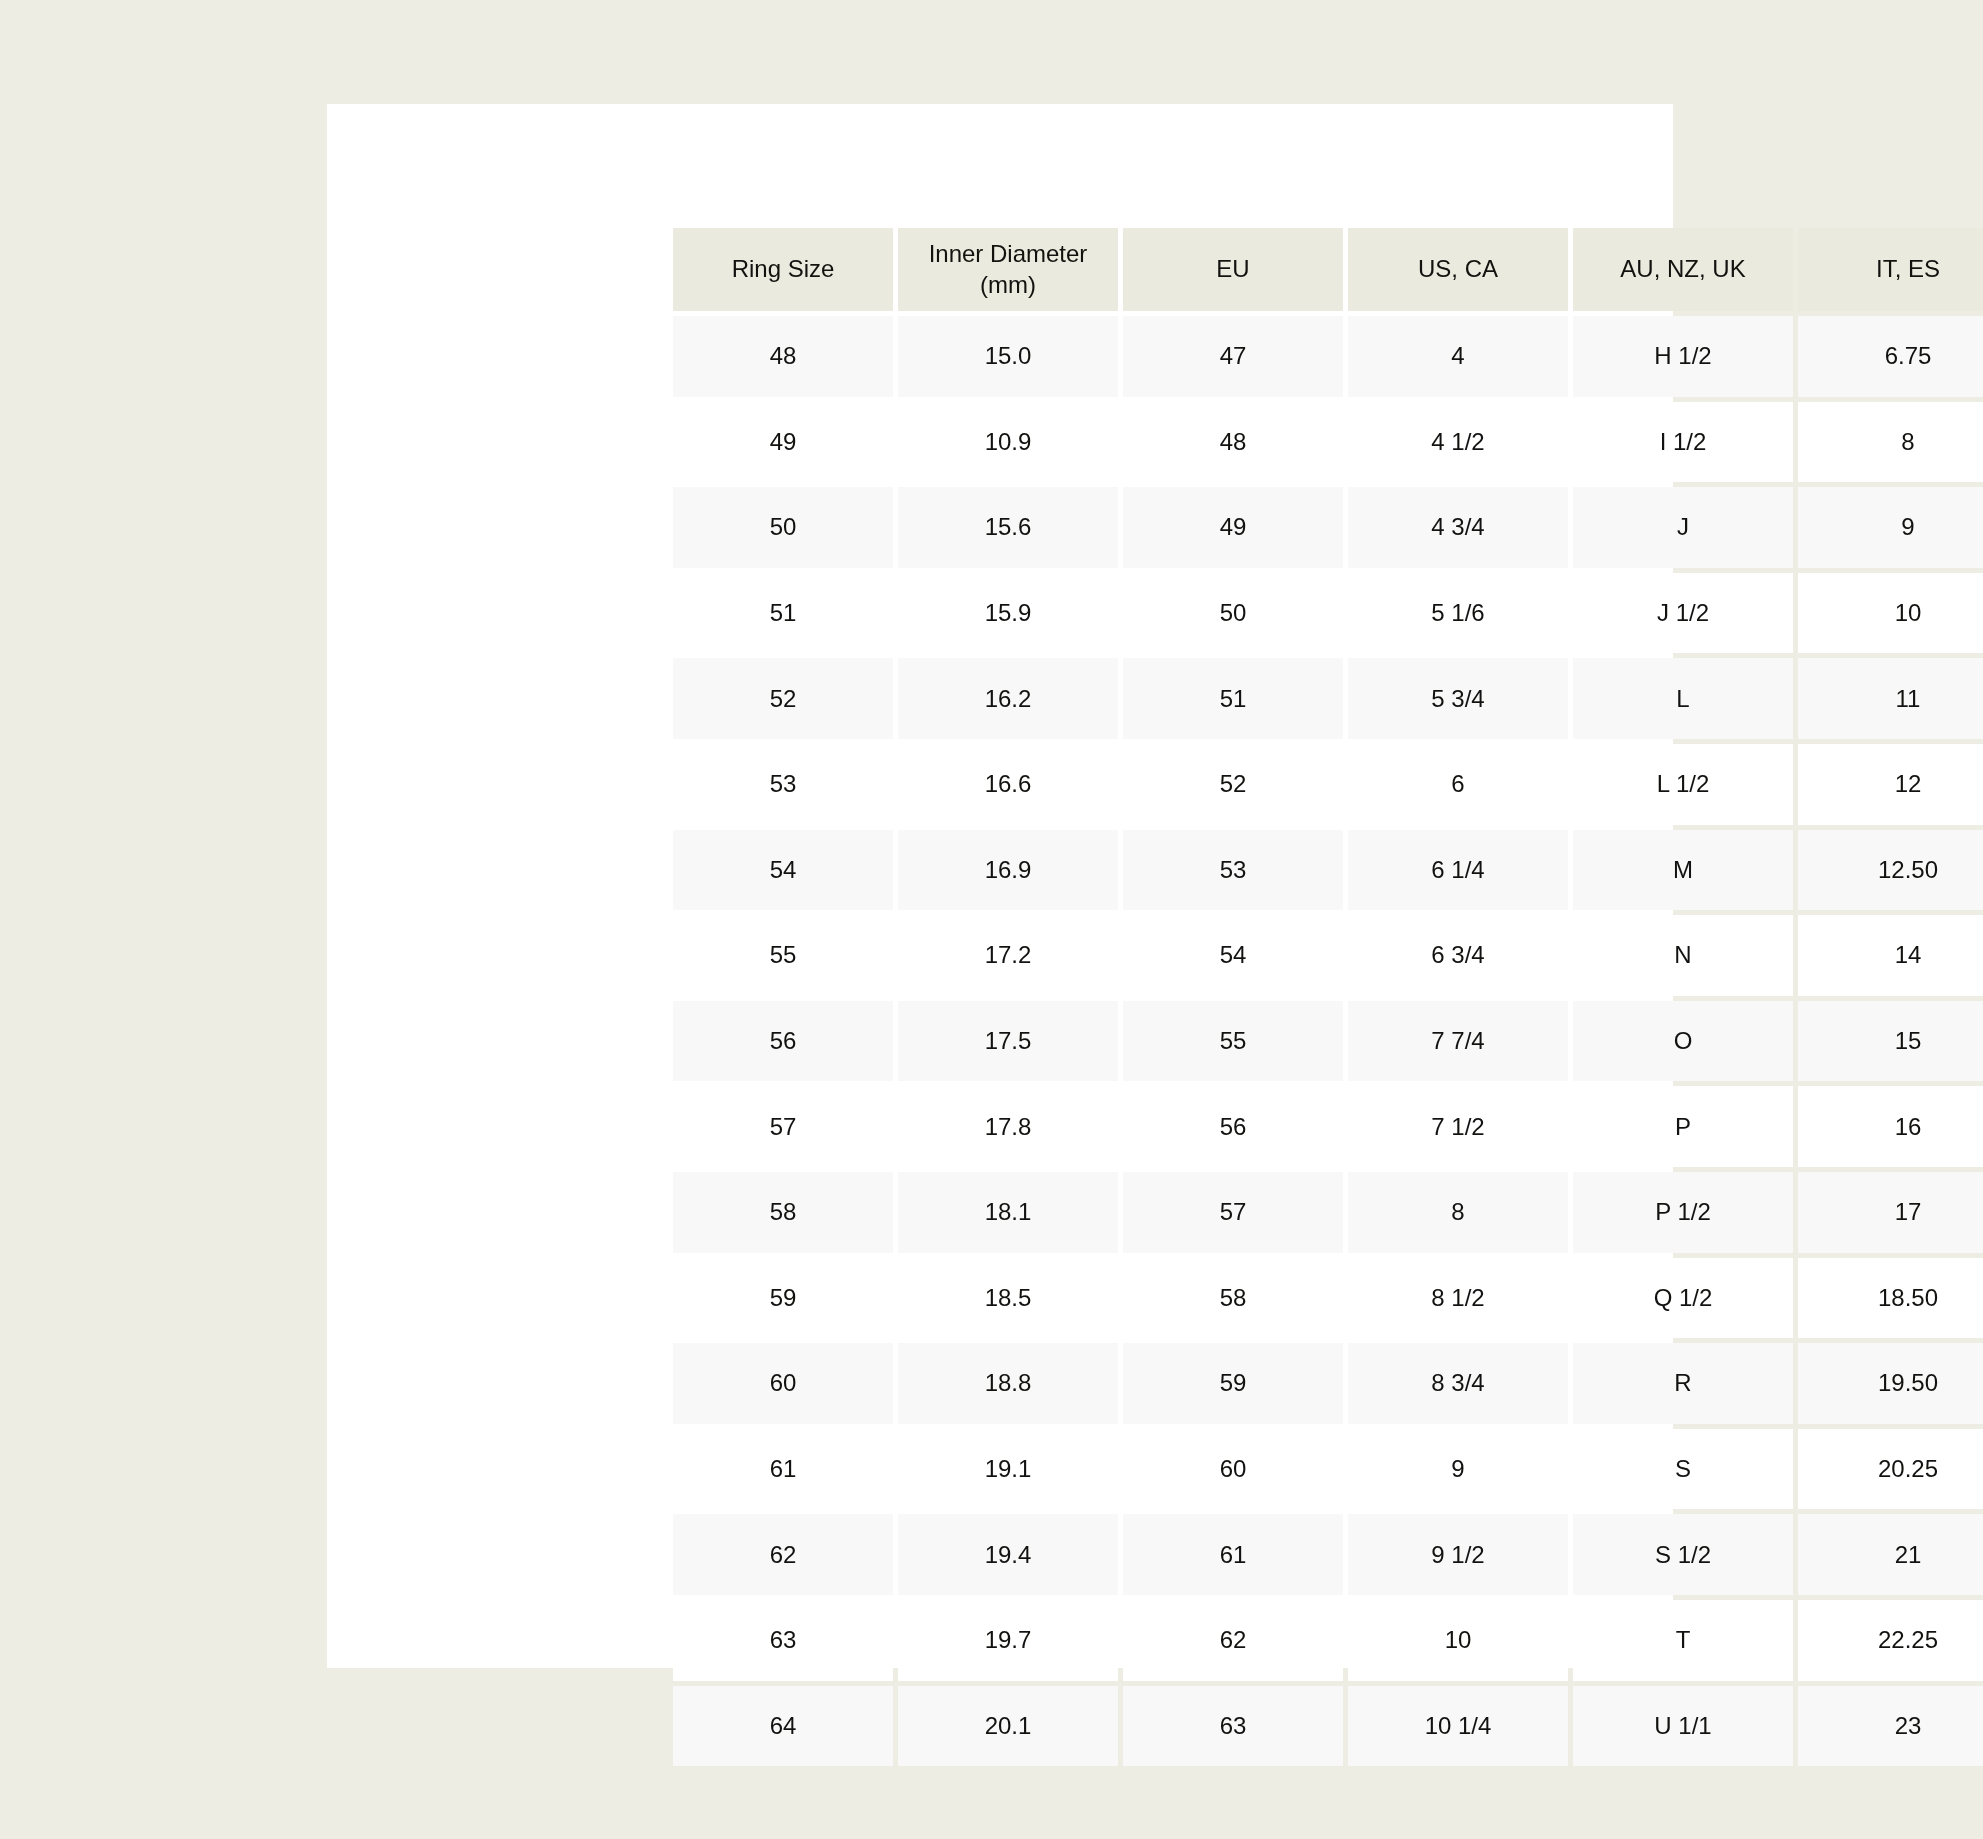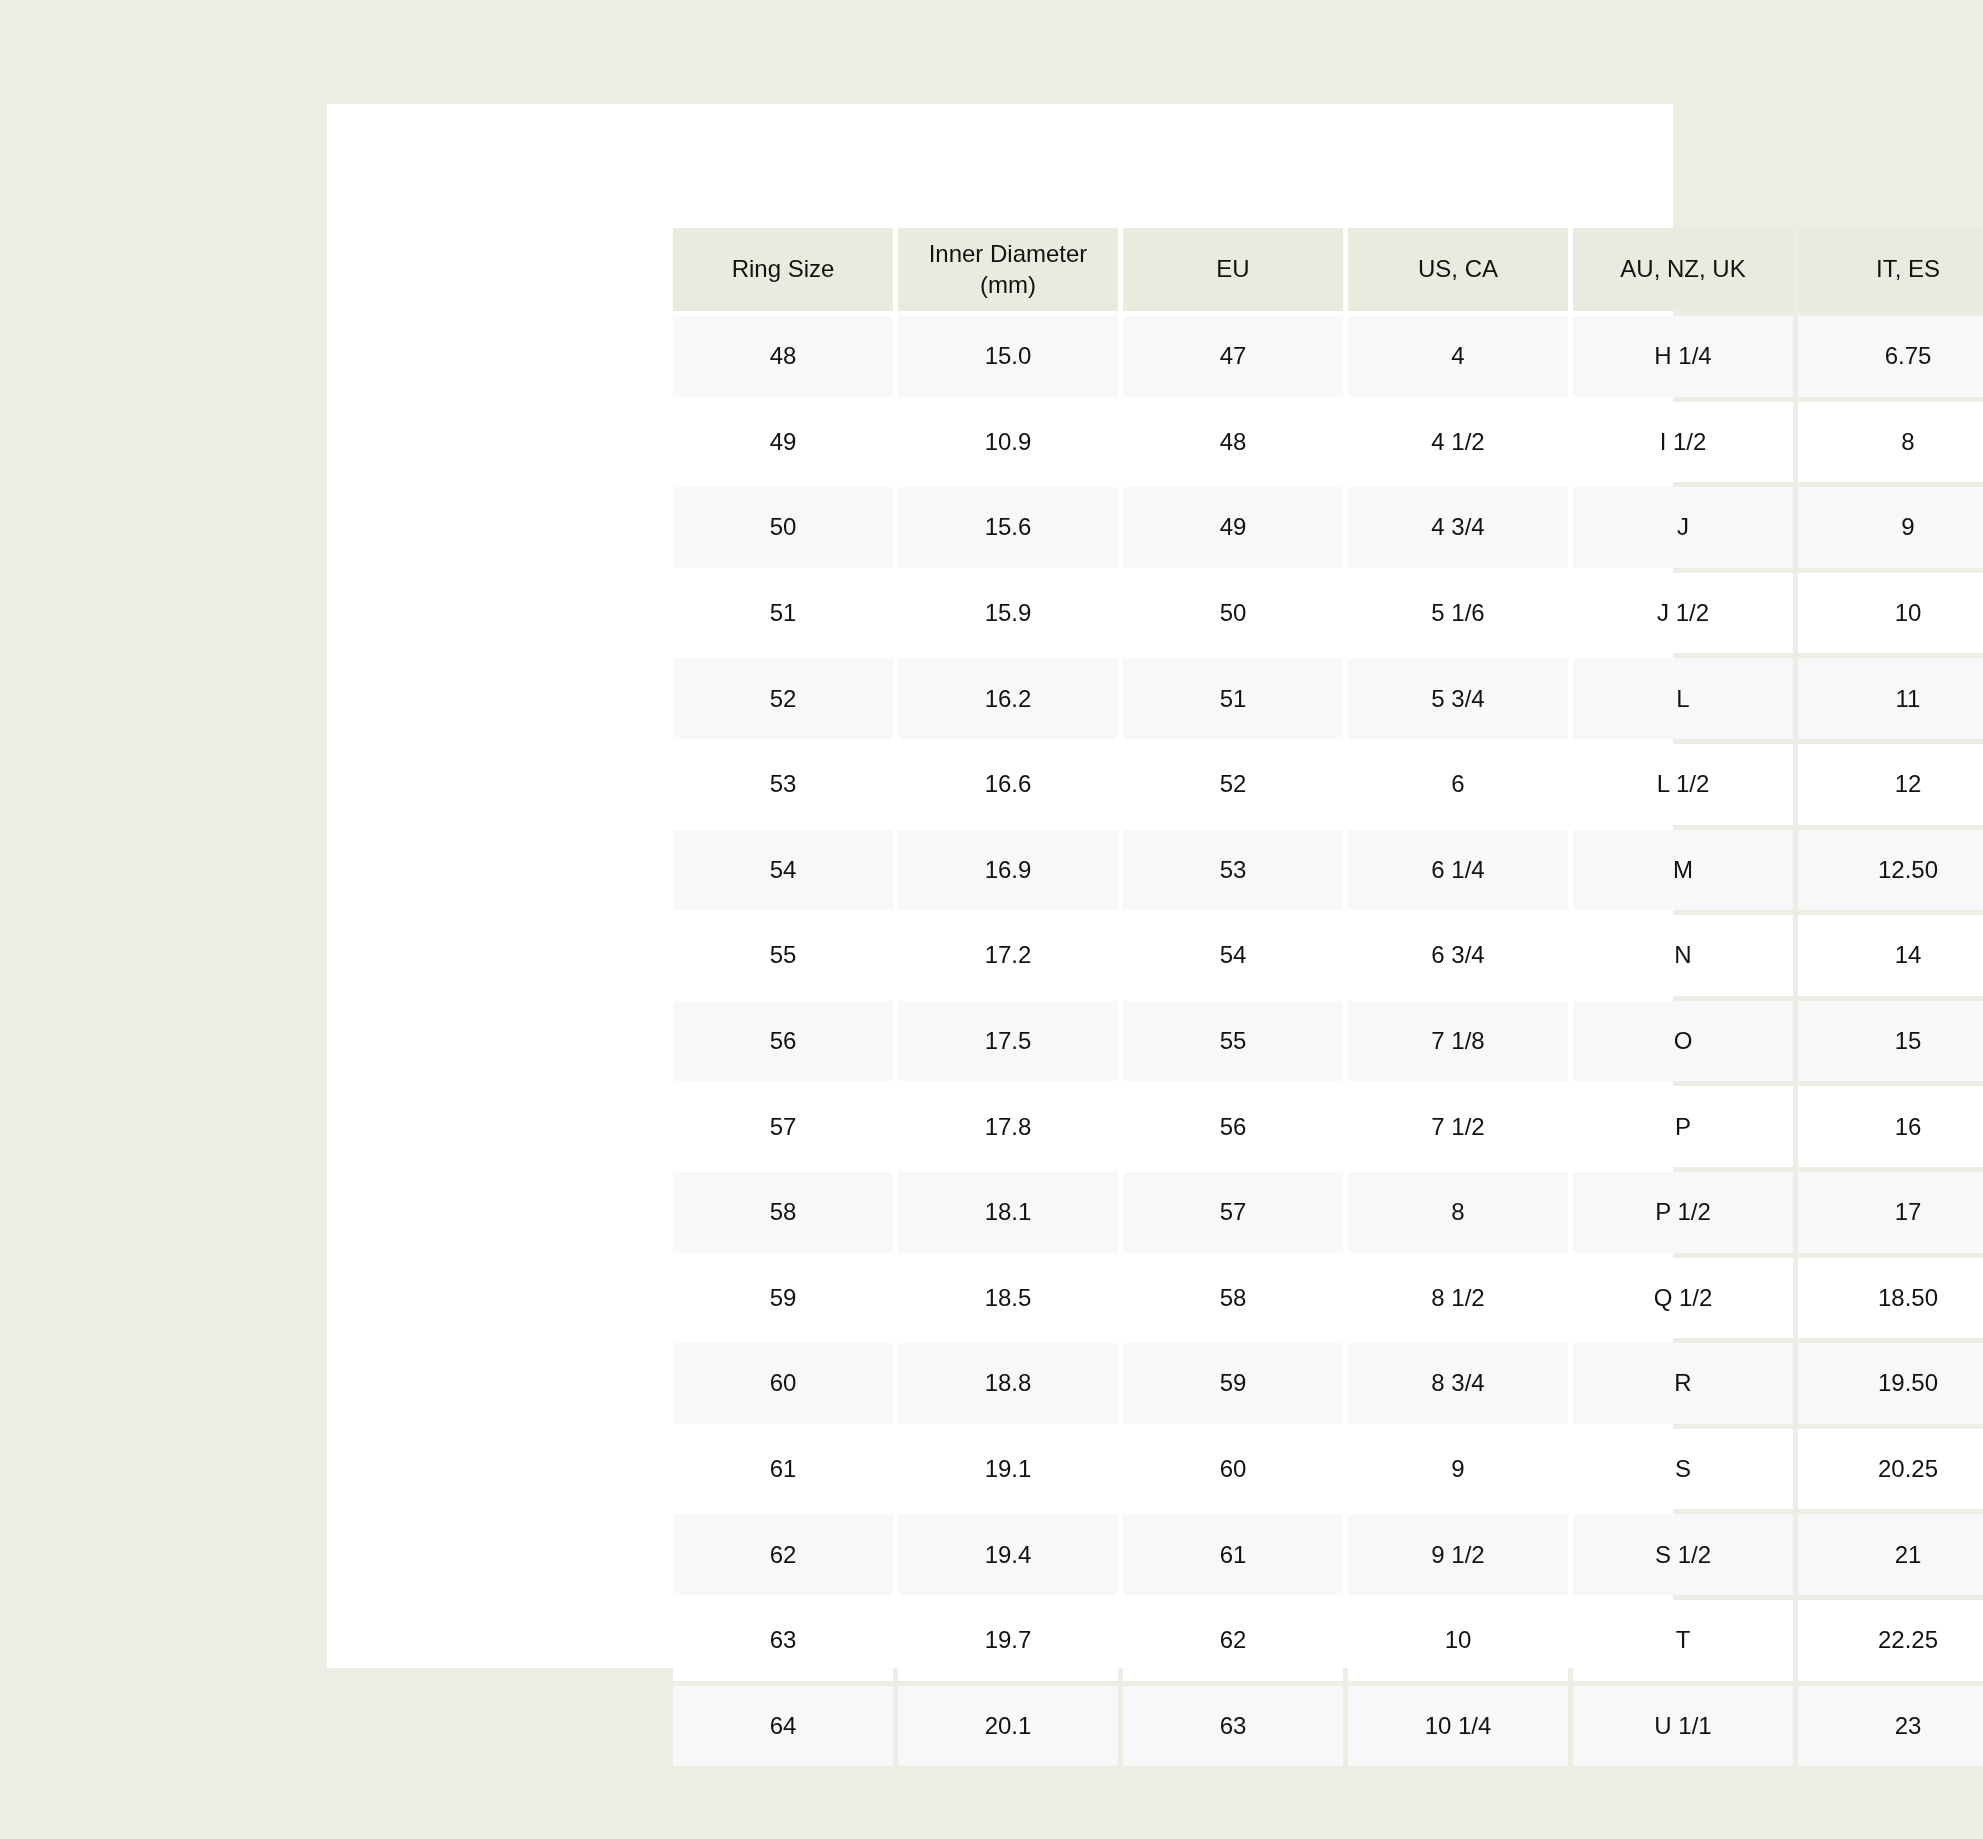--- a/index.html
+++ b/index.html
@@ -119,21 +119,21 @@
           </th>
         </tr>
       </thead>
 
       <tbody id="table-body">
           <tr class="shaded">
             <td>48</td>
             <td>15.0</td>
             <td>47</td>
             <td>4</td>
-            <td>H 1/4</td>
+            <td>H 1/2</td>
             <td>6.75</td>
           </tr>
           <tr>
             <td>49</td>
             <td>10.9</td>
             <td>48</td>
             <td>4 1/2</td>
             <td>I 1/2</td>
             <td>8</td>
           </tr>
@@ -182,21 +182,21 @@
             <td>17.2</td>
             <td>54</td>
             <td>6 3/4</td>
             <td>N</td>
             <td>14</td>
           </tr>
           <tr class="shaded">
             <td>56</td>
             <td>17.5</td>
             <td>55</td>
-            <td>7 1/8</td>
+            <td>7 7/4</td>
             <td>O</td>
             <td>15</td>
           </tr>
           <tr>
             <td>57</td>
             <td>17.8</td>
             <td>56</td>
             <td>7 1/2</td>
             <td>P</td>
             <td>16</td>

